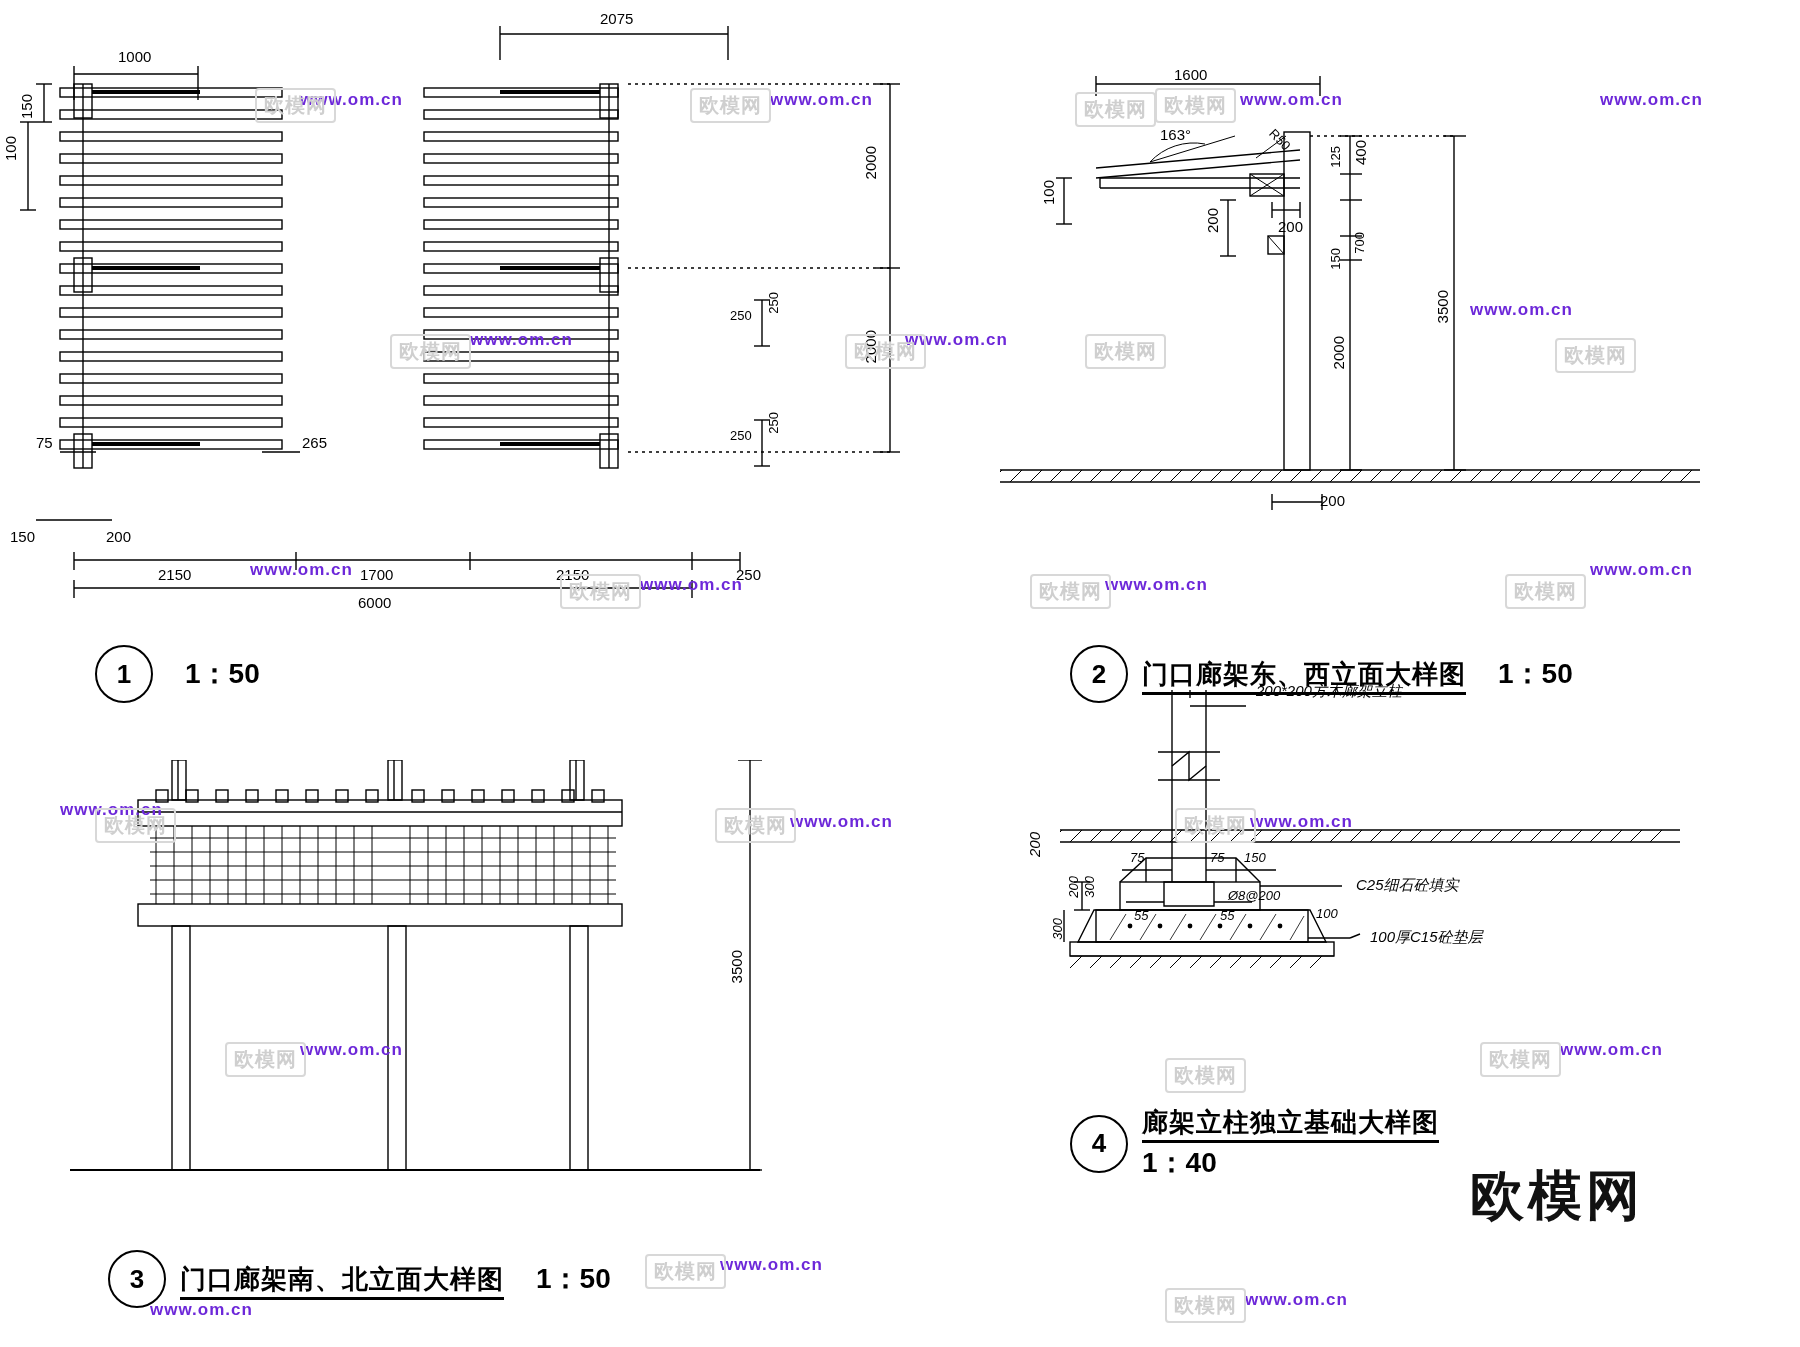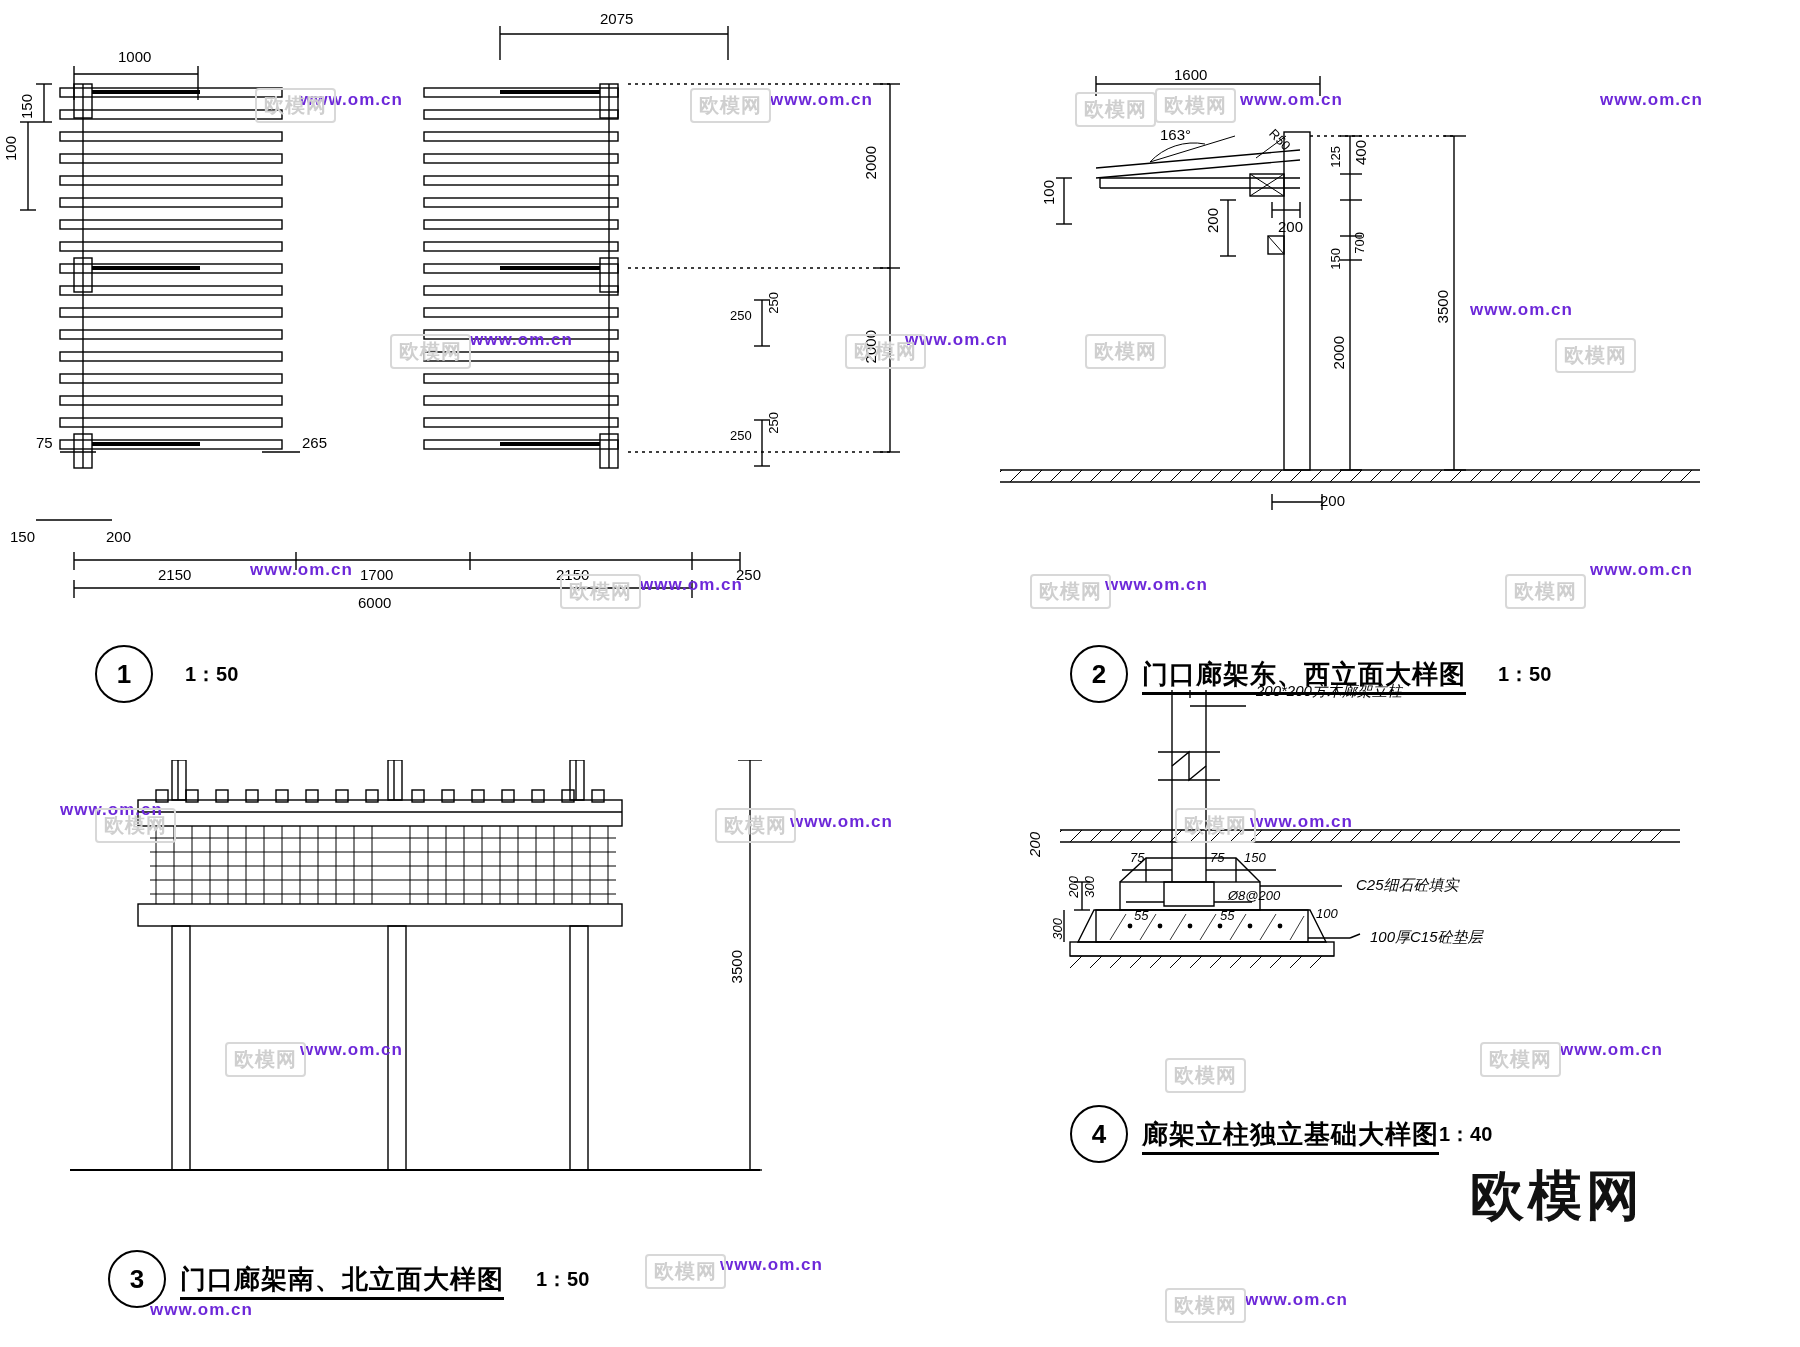--- a/index.html
+++ b/index.html
@@ -20,21 +20,21 @@
 
   
   .titleblock{position:absolute;display:flex;align-items:center;gap:14px;}
   .circnum{
     width:54px;height:54px;border:2px solid #000;border-radius:50%;
     display:flex;align-items:center;justify-content:center;
     font-size:26px;font-weight:bold;
   }
   .ttext{font-size:26px;font-weight:bold;letter-spacing:1px;}
   .ttext .underline{border-bottom:3px solid #000;padding-bottom:3px;}
-  .tscale{font-size:20px;font-weight:bold;margin-left:18px;}
+  .tscale{font-size:28px;font-weight:bold;margin-left:18px;}
 
   
   .wm{position:absolute;color:#6d28d9;font-size:17px;font-weight:bold;letter-spacing:1px;user-select:none;}
   .wm.box{
     color:#cfcfcf;font-size:20px;border:2px solid #d8d8d8;border-radius:4px;
     padding:2px 7px;font-weight:bold;
   }
   .wm.big{
     color:#111;font-size:54px;font-weight:bold;letter-spacing:4px;
   }
@@ -528,21 +528,21 @@
     <div class="abs dim sm vr" style="left:6px;top:186px;">200</div>
     <div class="abs dim sm vr" style="left:22px;top:186px;">300</div>
     <div class="abs dim sm" style="left:74px;top:218px;">55</div>
     <div class="abs dim sm" style="left:160px;top:218px;">55</div>
     <div class="abs dim sm" style="left:256px;top:216px;">100</div>
     <div class="abs dim sm vr" style="left:-10px;top:228px;">300</div>
   </div>
 
   <div class="titleblock" style="left:1070px;top:1105px;">
     <div class="circnum">4</div>
-    <div style="display:flex;flex-direction:row;align-items:flex-start;">
+    <div style="display:flex;flex-direction:column;align-items:flex-start;">
       <div class="ttext"><span class="underline">廊架立柱独立基础大样图</span></div>
       <div class="tscale" style="margin-left:0;margin-top:4px;">1：40</div>
     </div>
   </div>
 
   <div class="wm" style="left:300px;top:90px;">www.om.cn</div>
   <div class="wm" style="left:770px;top:90px;">www.om.cn</div>
   <div class="wm" style="left:1240px;top:90px;">www.om.cn</div>
   <div class="wm" style="left:1600px;top:90px;">www.om.cn</div>
   <div class="wm" style="left:470px;top:330px;">www.om.cn</div>

